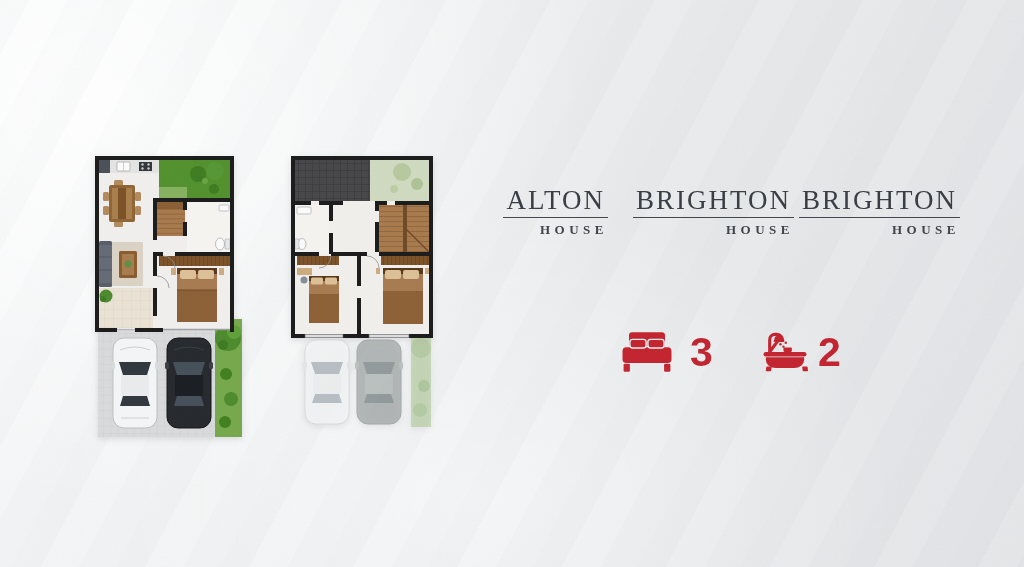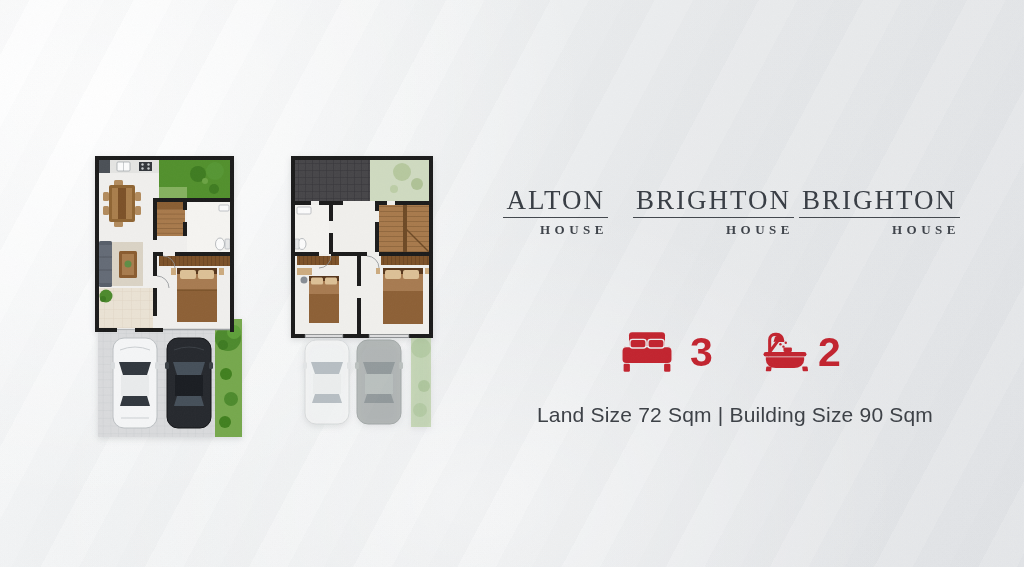--- a/index.html
+++ b/index.html
@@ -346,21 +346,20 @@
         <rect x="28" y="20" width="11" height="6" rx="1.5"></rect>
         <rect x="2" y="26" width="56" height="6" rx="3"></rect>
         <path d="M5,33 h50 v3 a13,11 0 0 1 -13,11 H18 A13,11 0 0 1 5,36 z"></path>
         <rect x="12" y="45" width="7" height="6" rx="1" transform="skewX(-8)"></rect>
         <rect x="46" y="45" width="7" height="6" rx="1" transform="skewX(8)"></rect>
       </g>
     </svg>
     <span class="num">2</span>
   </div>
 
-  <div class="land">Land Size 72 Sqm | Building Size 90 Sqm</div>
 
   <svg class="grain">
     <filter id="grain-f">
       <feTurbulence type="fractalNoise" baseFrequency="0.9" numOctaves="2" stitchTiles="stitch"></feTurbulence>
       <feColorMatrix type="saturate" values="0"></feColorMatrix>
       <feComponentTransfer>
           <feFuncA type="linear" slope="0.055"></feFuncA>
         </feComponentTransfer>
     </filter>
     <rect width="100%" height="100%" filter="url(#grain-f)"></rect>

